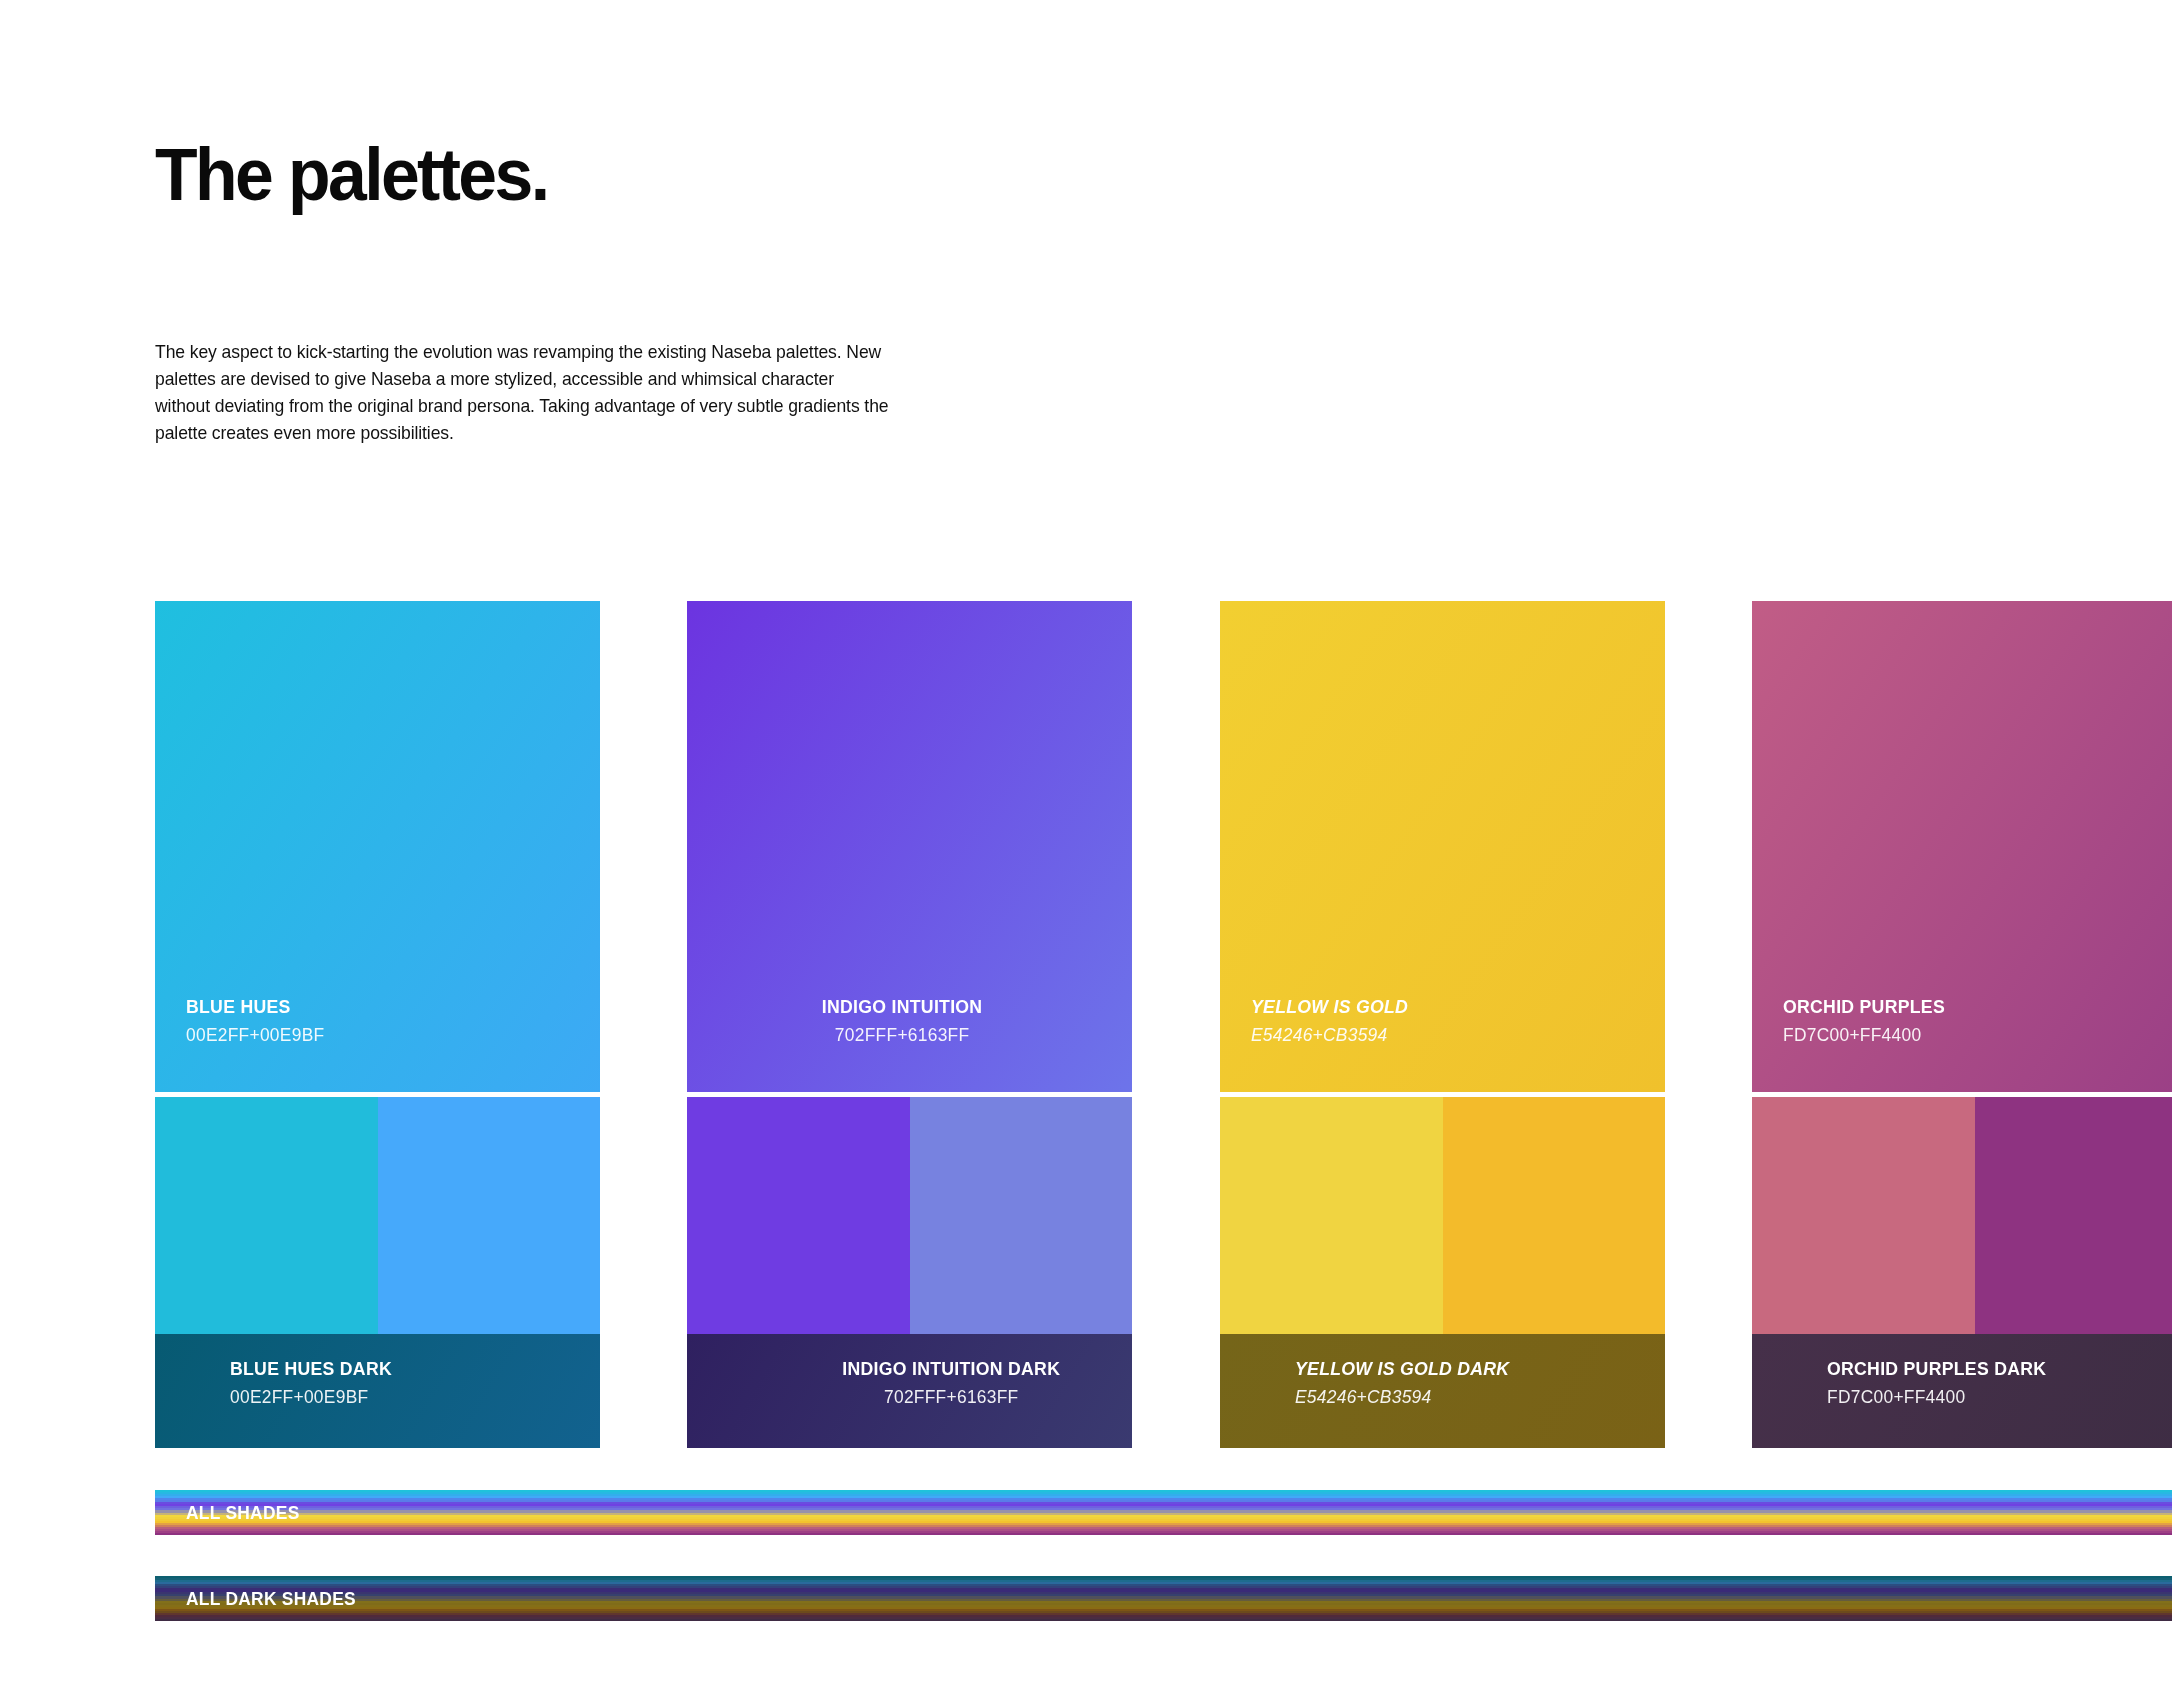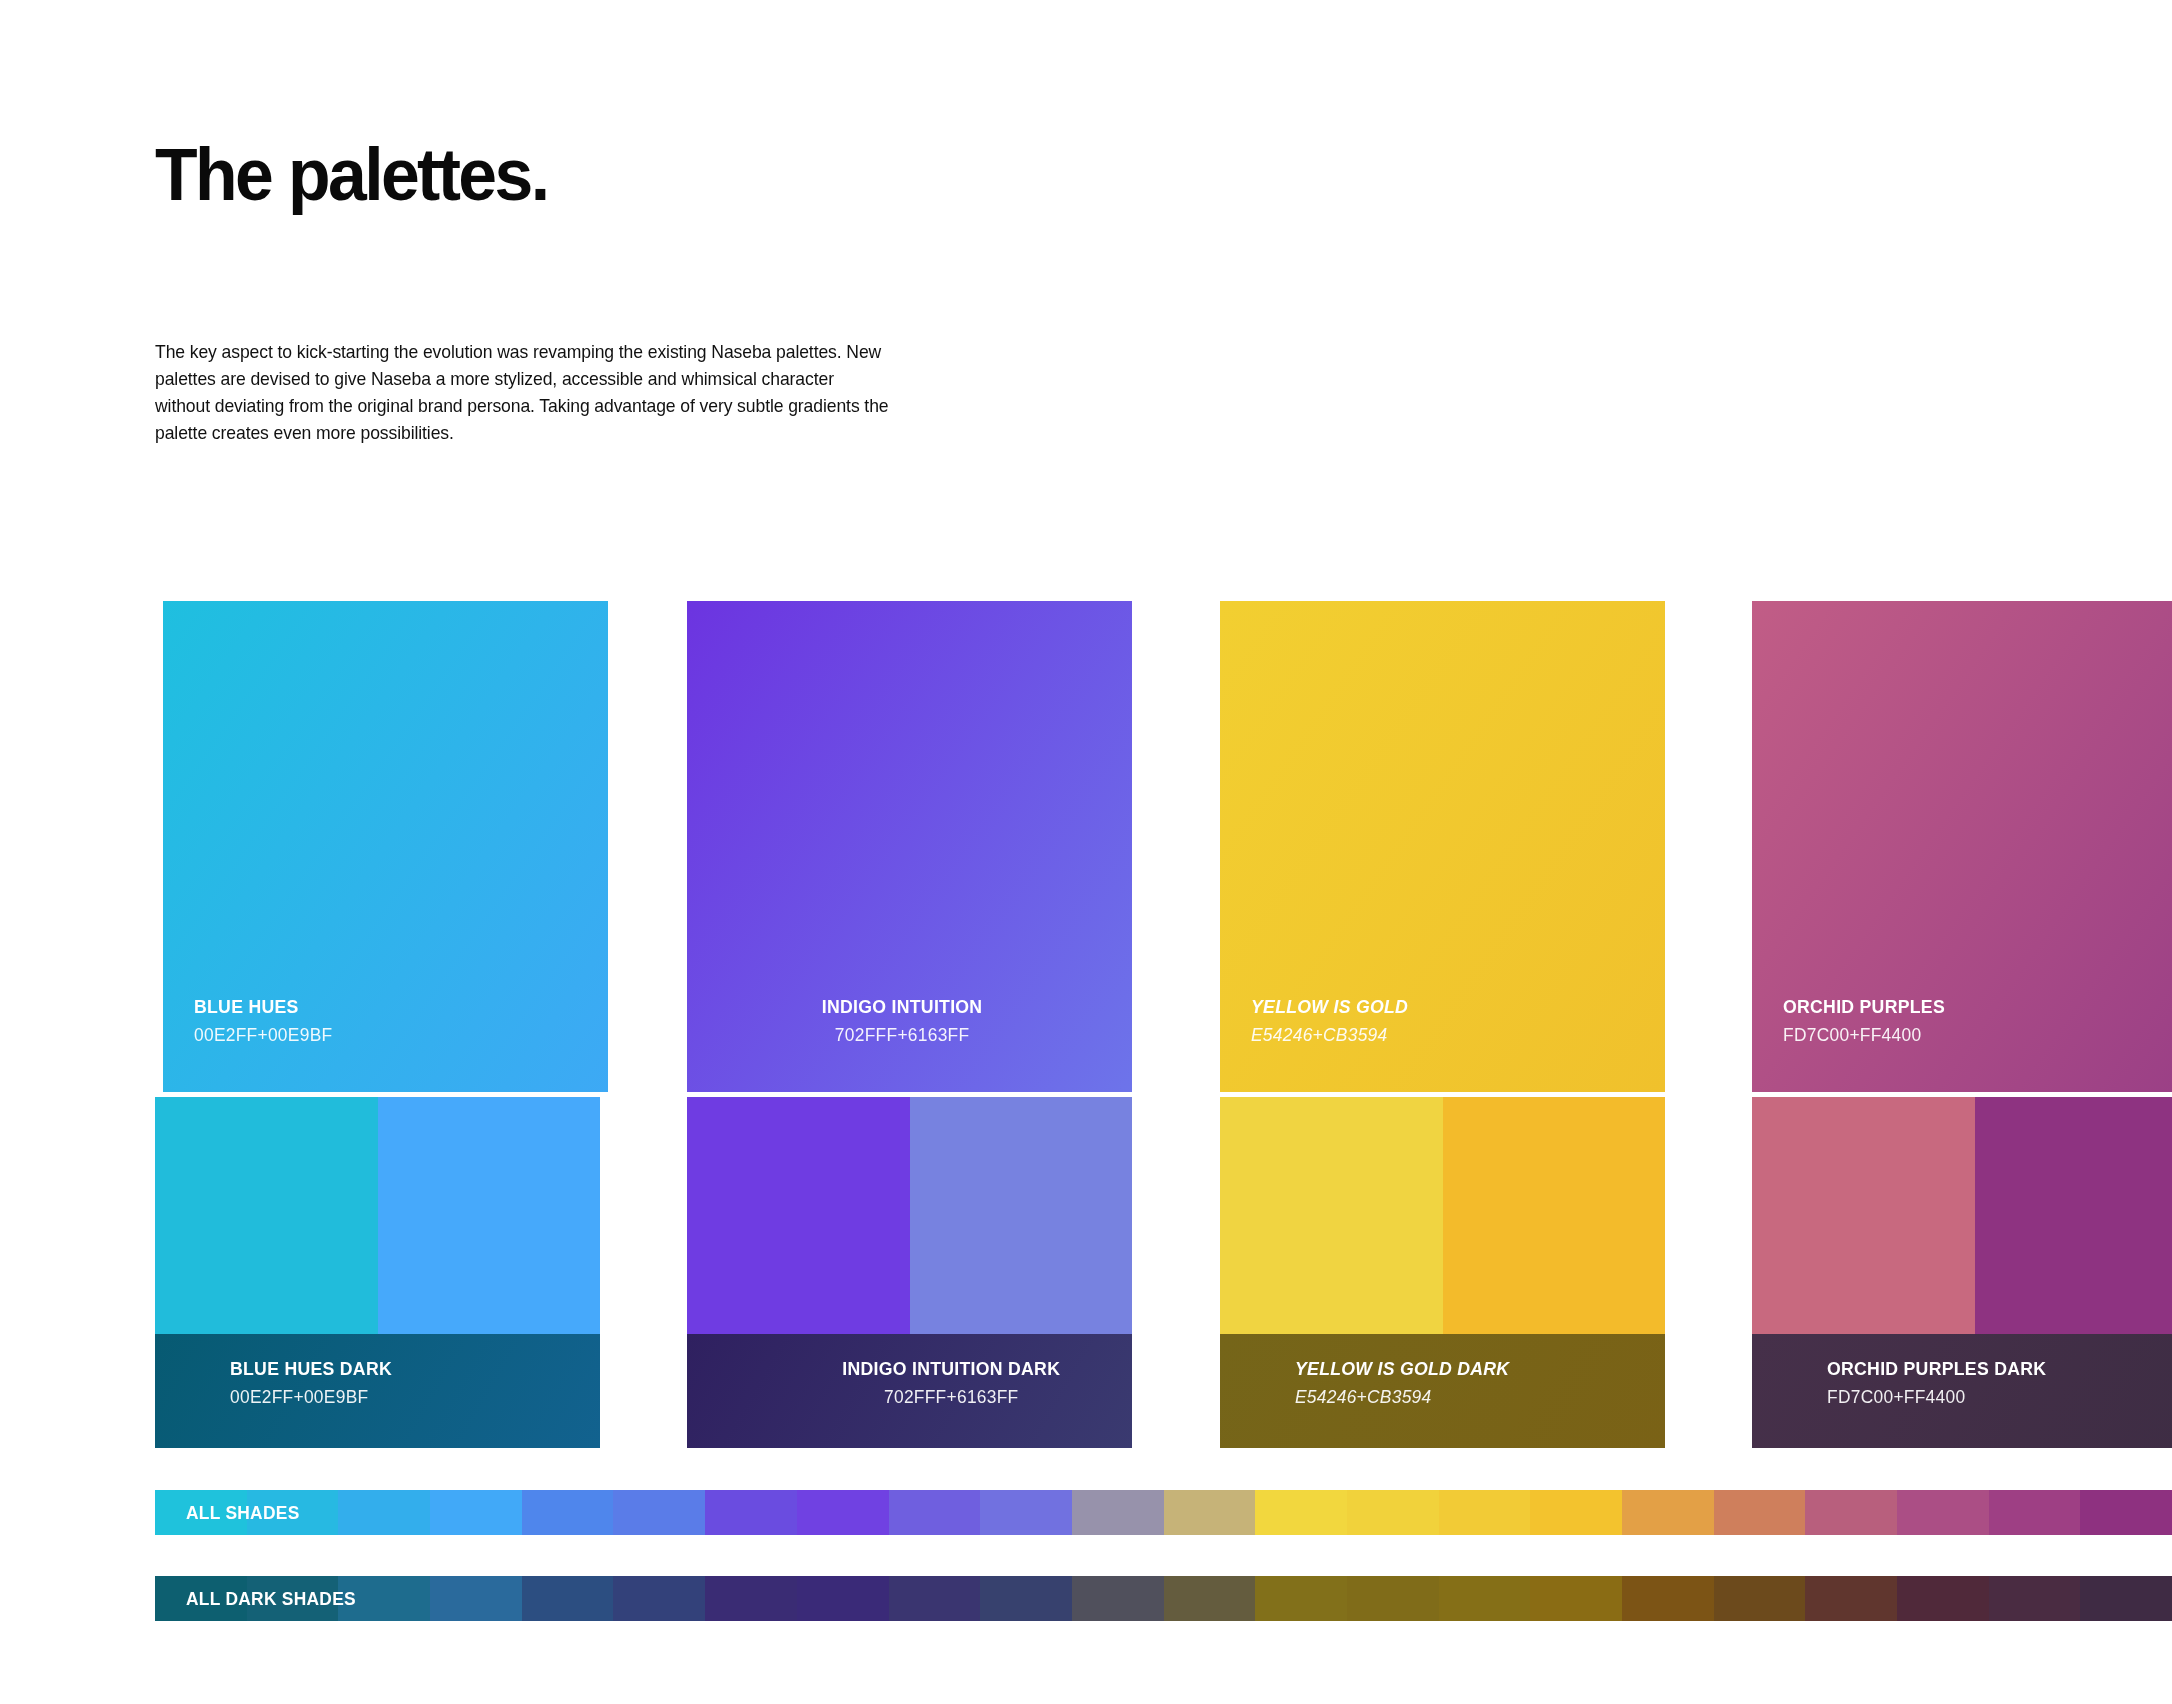--- a/index.html
+++ b/index.html
@@ -152,20 +152,21 @@
     margin-top: 3.4px;
   }
 
   
   .shade-strip {
     position: absolute;
     left: 155px;
     width: 2017px;
     height: 45px;
     display: flex;
+    flex-direction: column;
   }
   #all-shades-strip  { top: 1490px; }
   #all-dark-strip    { top: 1576px; }
   .shade-swatch { height: 100%; flex: 1 1 0; }
   .strip-label {
     position: absolute;
     left: 31px;
     top: 50%;
     transform: translateY(-50%) scaleX(0.93);
     transform-origin: left center;
@@ -181,21 +182,21 @@
 </head>
 <body>
 
 <div id="page-title">The palettes.</div>
 
 <div id="intro-paragraph">The key aspect to kick-starting the evolution was revamping the existing Naseba palettes. New palettes are devised to give Naseba a more stylized, accessible and whimsical character without deviating from the original brand persona. Taking advantage of very subtle gradients the palette creates even more possibilities.</div>
 
 <div id="palette-grid">
 
   <div class="palette-card col0">
-    <div class="card-hero" style="background: linear-gradient(125deg, rgb(31, 191, 223) 0%, rgb(61, 169, 245) 100%); margin-left: 8px;">
+    <div class="card-hero" style="background: linear-gradient(125deg, rgb(31, 191, 223) 0%, rgb(61, 169, 245) 100%);">
       <div class="card-hero-labels">
         <div class="card-name">BLUE HUES</div>
         <div class="card-hex">00E2FF+00E9BF</div>
       </div>
     </div>
     <div class="card-midband">
       <div class="midband-half" style="background: rgb(33, 188, 219);"></div>
       <div class="midband-half" style="background: rgb(70, 169, 251);"></div>
     </div>
     <div class="card-footer" style="background: linear-gradient(120deg, rgb(7, 90, 114) 0%, rgb(18, 98, 143) 100%);">

